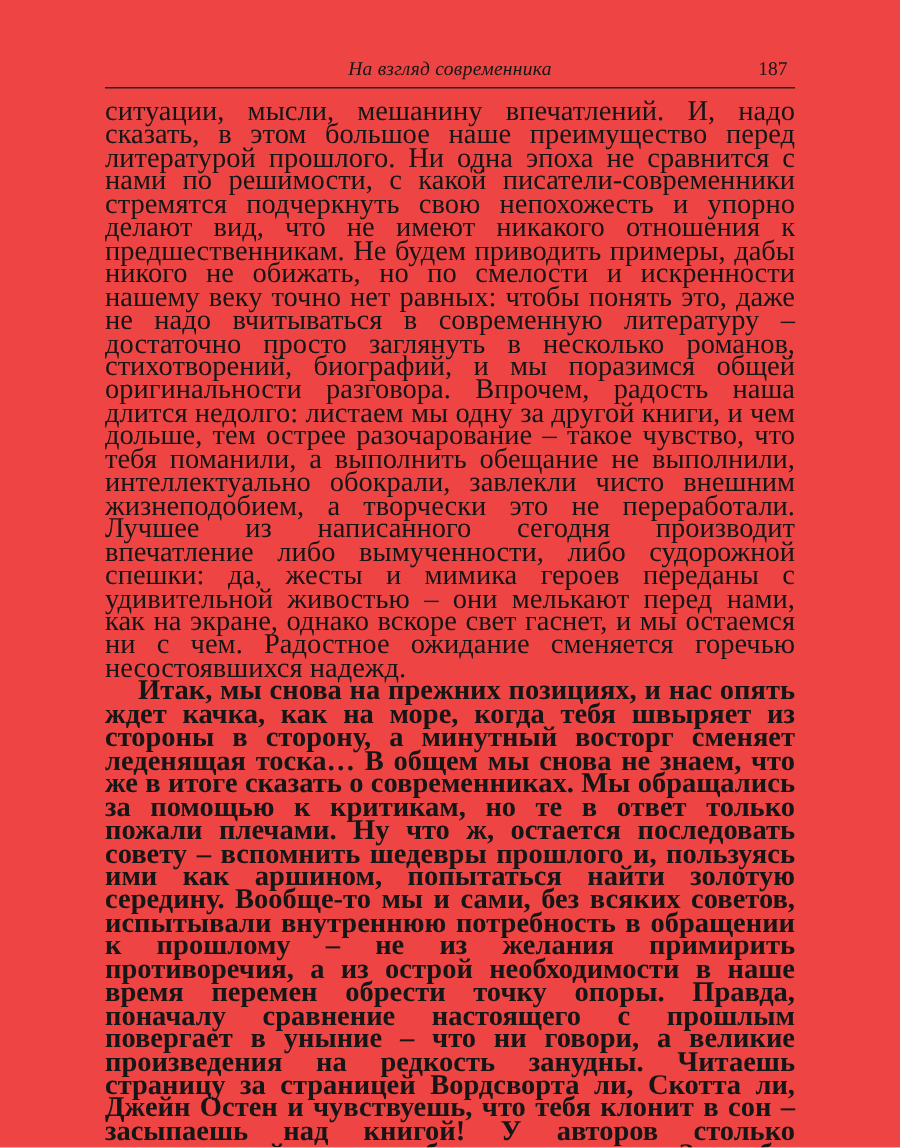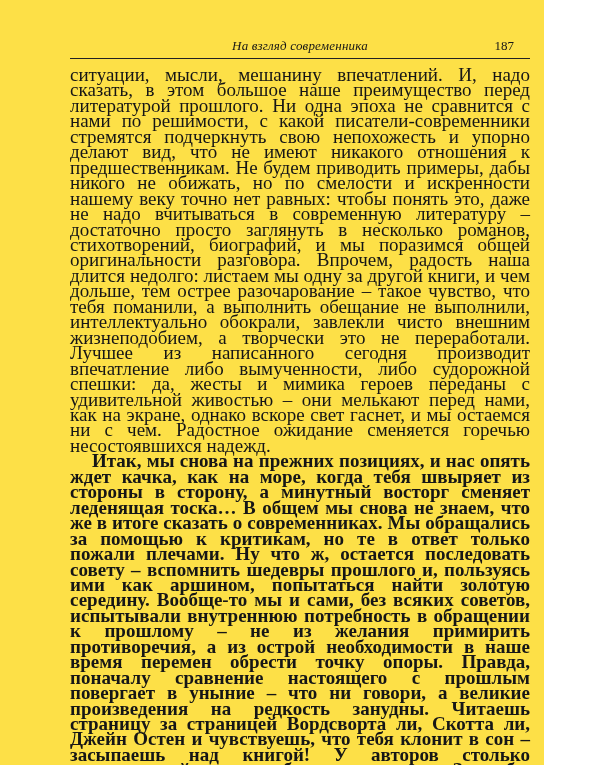--- a/index.html
+++ b/index.html
@@ -2,44 +2,44 @@
 <html lang="ru"><head>
 <meta charset="utf-8">
 <style>
   html, body {
     margin: 0;
     padding: 0;
     background: #ffffff;
   }
   .page {
     position: relative;
-    width: 544px;
+    width: 600px;
     height: 765px;
-    background: #fde047;
+    background: #ef4444;
     font-family: "Liberation Serif", "DejaVu Serif", serif;
     color: #161616;
     overflow: hidden;
   }
   .header {
     position: absolute;
     top: 38px;
     left: 70px;
     width: 460px;
     height: 18px;
     font-size: 13px;
   }
   .running-title {
     display: block;
     text-align: center;
     font-style: italic;
     letter-spacing: 0.2px;
   }
   .page-number {
     position: absolute;
-    right: 16px;
+    right: 5px;
     top: 0;
     font-style: normal;
     font-size: 13px;
   }
   .header-rule {
     position: absolute;
     top: 58px;
     left: 70px;
     width: 460px;
     height: 0;

